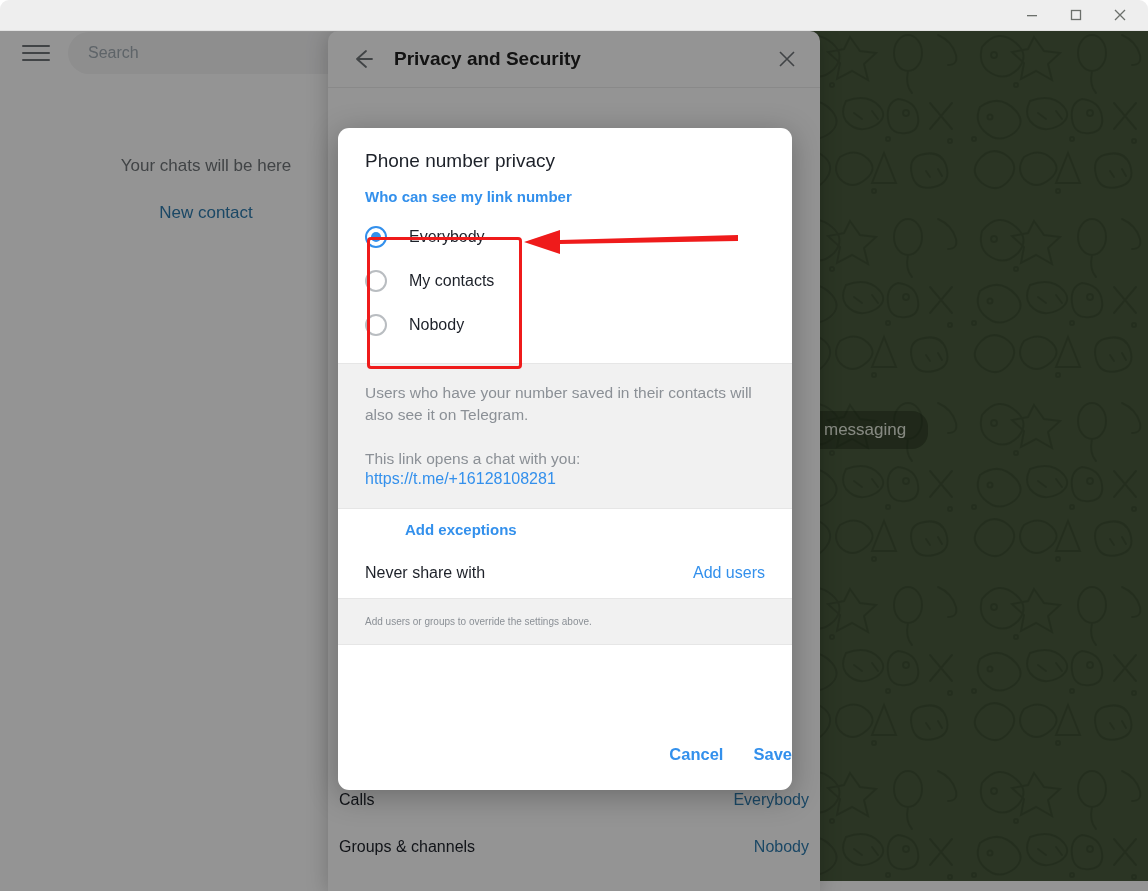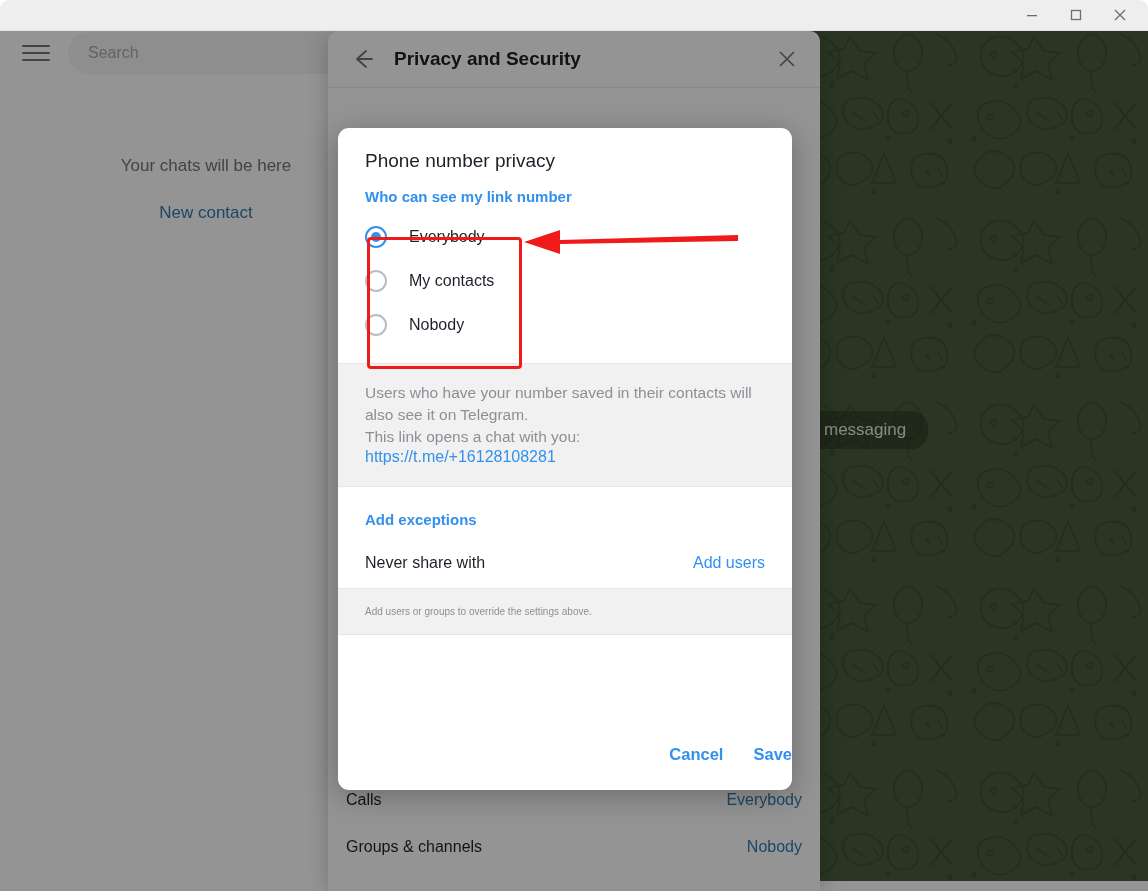--- a/index.html
+++ b/index.html
@@ -137,21 +137,21 @@
     font-size: 19px; font-weight: bold; color: #222;
     margin-left: 10px;
   }
   .sp-close { width: 30px; color: #707579; display:flex; align-items:center; justify-content:flex-end;}
   .sp-rows {
     position: absolute;
     top: 745px; left: 0; width: 492px;
   }
   .sp-row {
     display: flex; align-items: center; justify-content: space-between;
-    padding: 0 18px;
+    padding: 0 11px;
     height: 47px;
     font-size: 16px;
     color: #1d2129;
   }
   .sp-row .val { color: #2f7caf; }
 
   
   .dim {
     position: absolute;
     top: 31px; left: 0;
@@ -207,21 +207,21 @@
 
   .grey-band {
     background: #f1f1f1;
     border-top: 1px solid #e6e6e6;
     border-bottom: 1px solid #e6e6e6;
     padding: 18px 27px 20px 27px;
   }
   .grey-text {
     color: #8b9096; font-size: 15.5px; line-height: 22px;
   }
-  .grey-text.gap { }
+  .grey-text.gap { margin-top: 22px; }
   .grey-link { color: #3390ec; display: block; }
 
   .exc-row {
     display: flex; align-items: center; justify-content: space-between;
     padding: 0 27px;
     height: 50px;
     font-size: 16px; color: #1d2129; gap: 20px;
   }
   .exc-action { color: #3390ec; }
 
@@ -386,21 +386,21 @@
         <span class="radio-label">Nobody</span>
       </div>
     </div>
 
     <div class="grey-band">
       <div class="grey-text">Users who have your number saved in their contacts will also see it on Telegram.</div>
       <div class="grey-text gap">This link opens a chat with you:</div>
       <span class="grey-link">https://t.me/+16128108281</span>
     </div>
 
-    <div class="section-head" style="padding-top:24px;">Add exceptions</div>
+    <div class="section-head" style="padding-top:12px;margin-left:40px;">Add exceptions</div>
 
     <div class="exc-row">
       <span>Never share with</span>
       <span class="exc-action">Add users</span>
     </div>
 
     <div class="hint-band">
       <span>Add users or groups to override the settings above.</span>
     </div>
 

